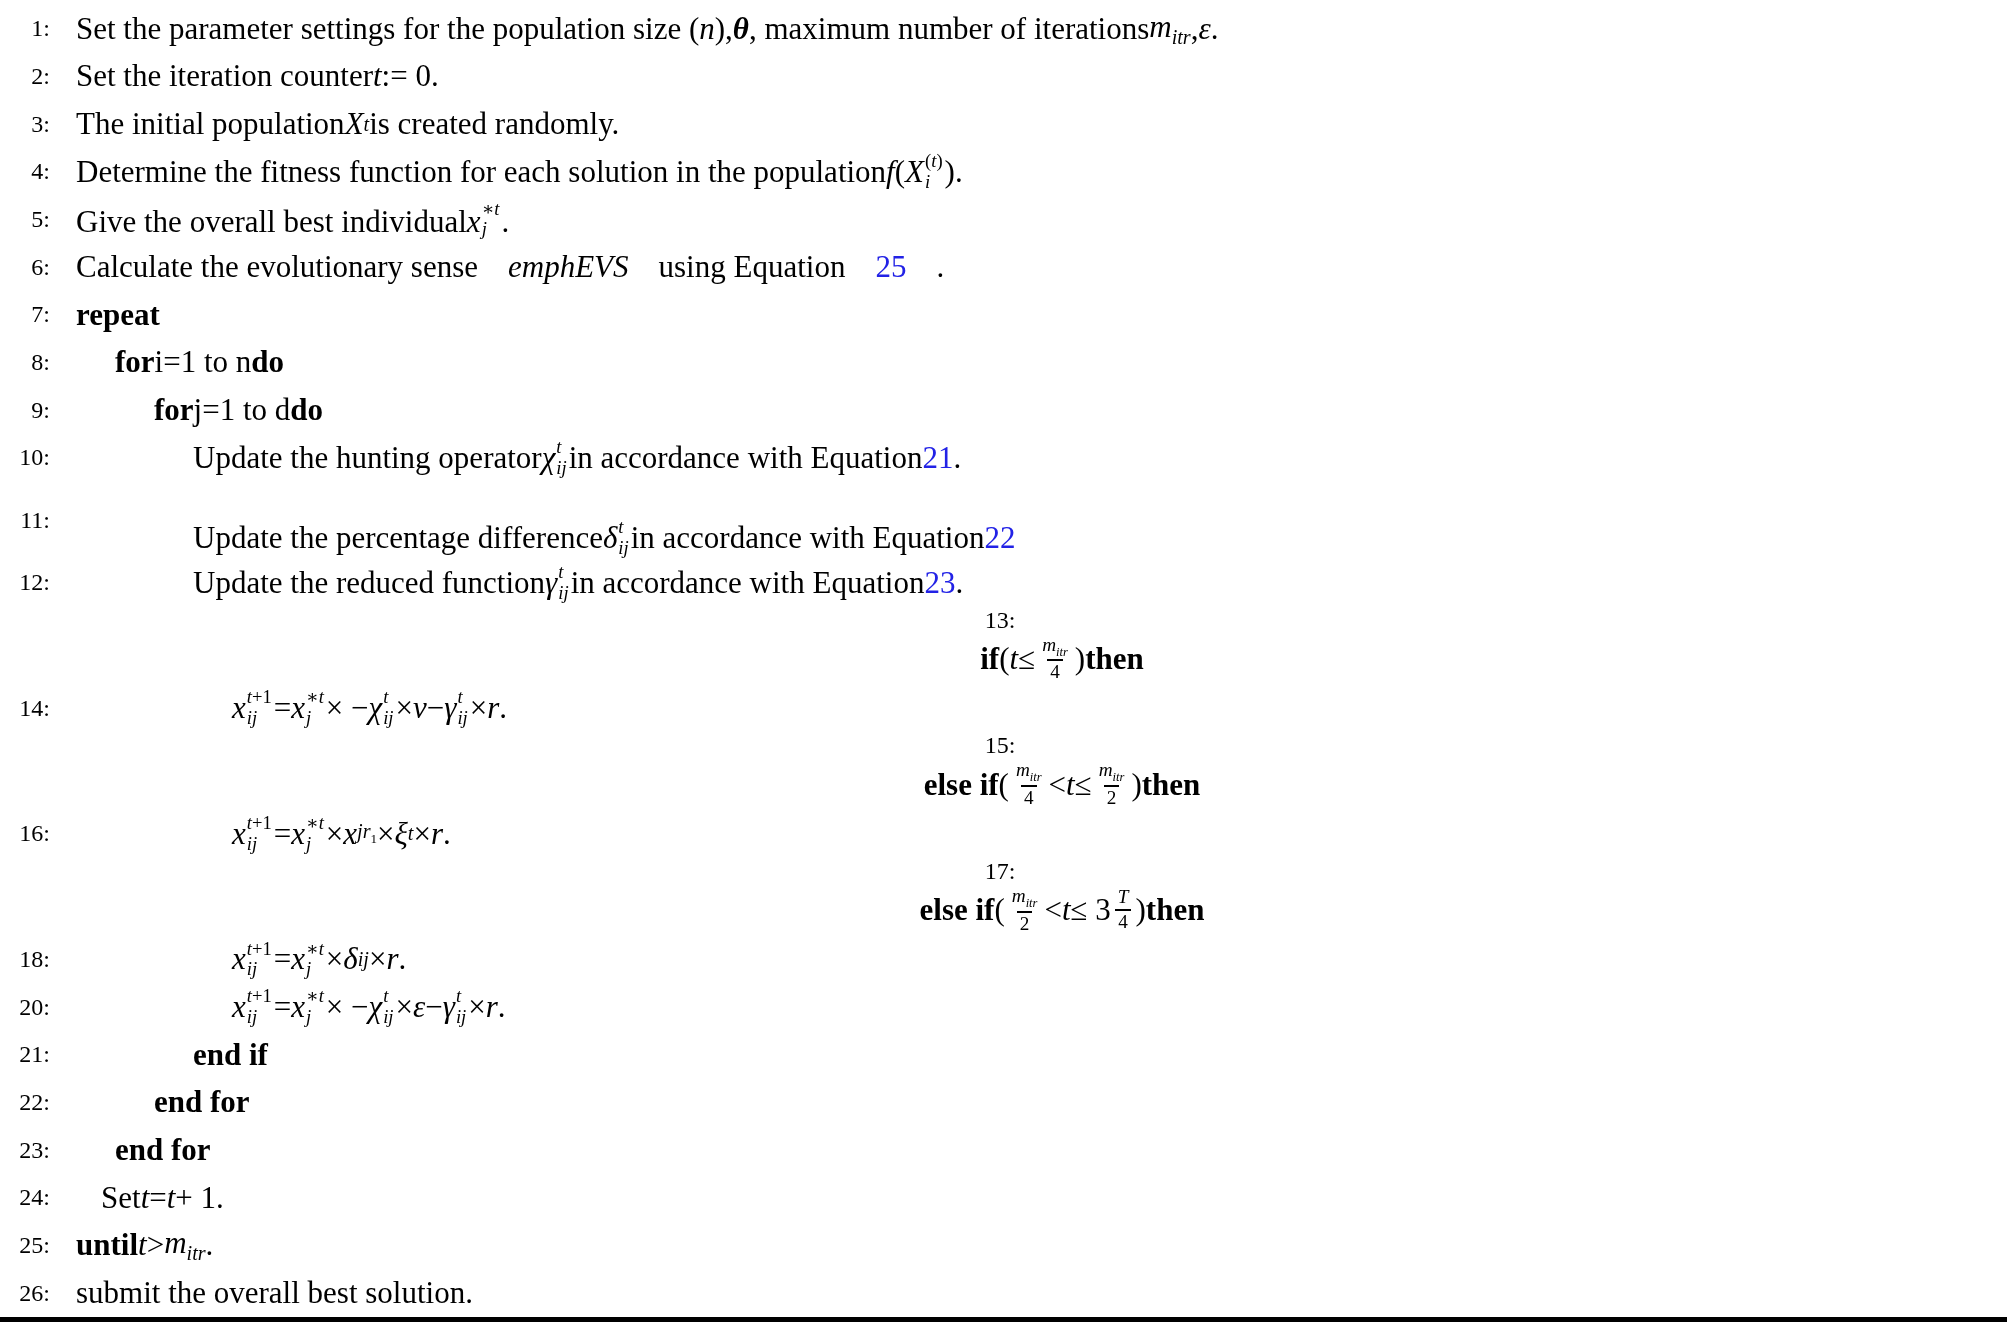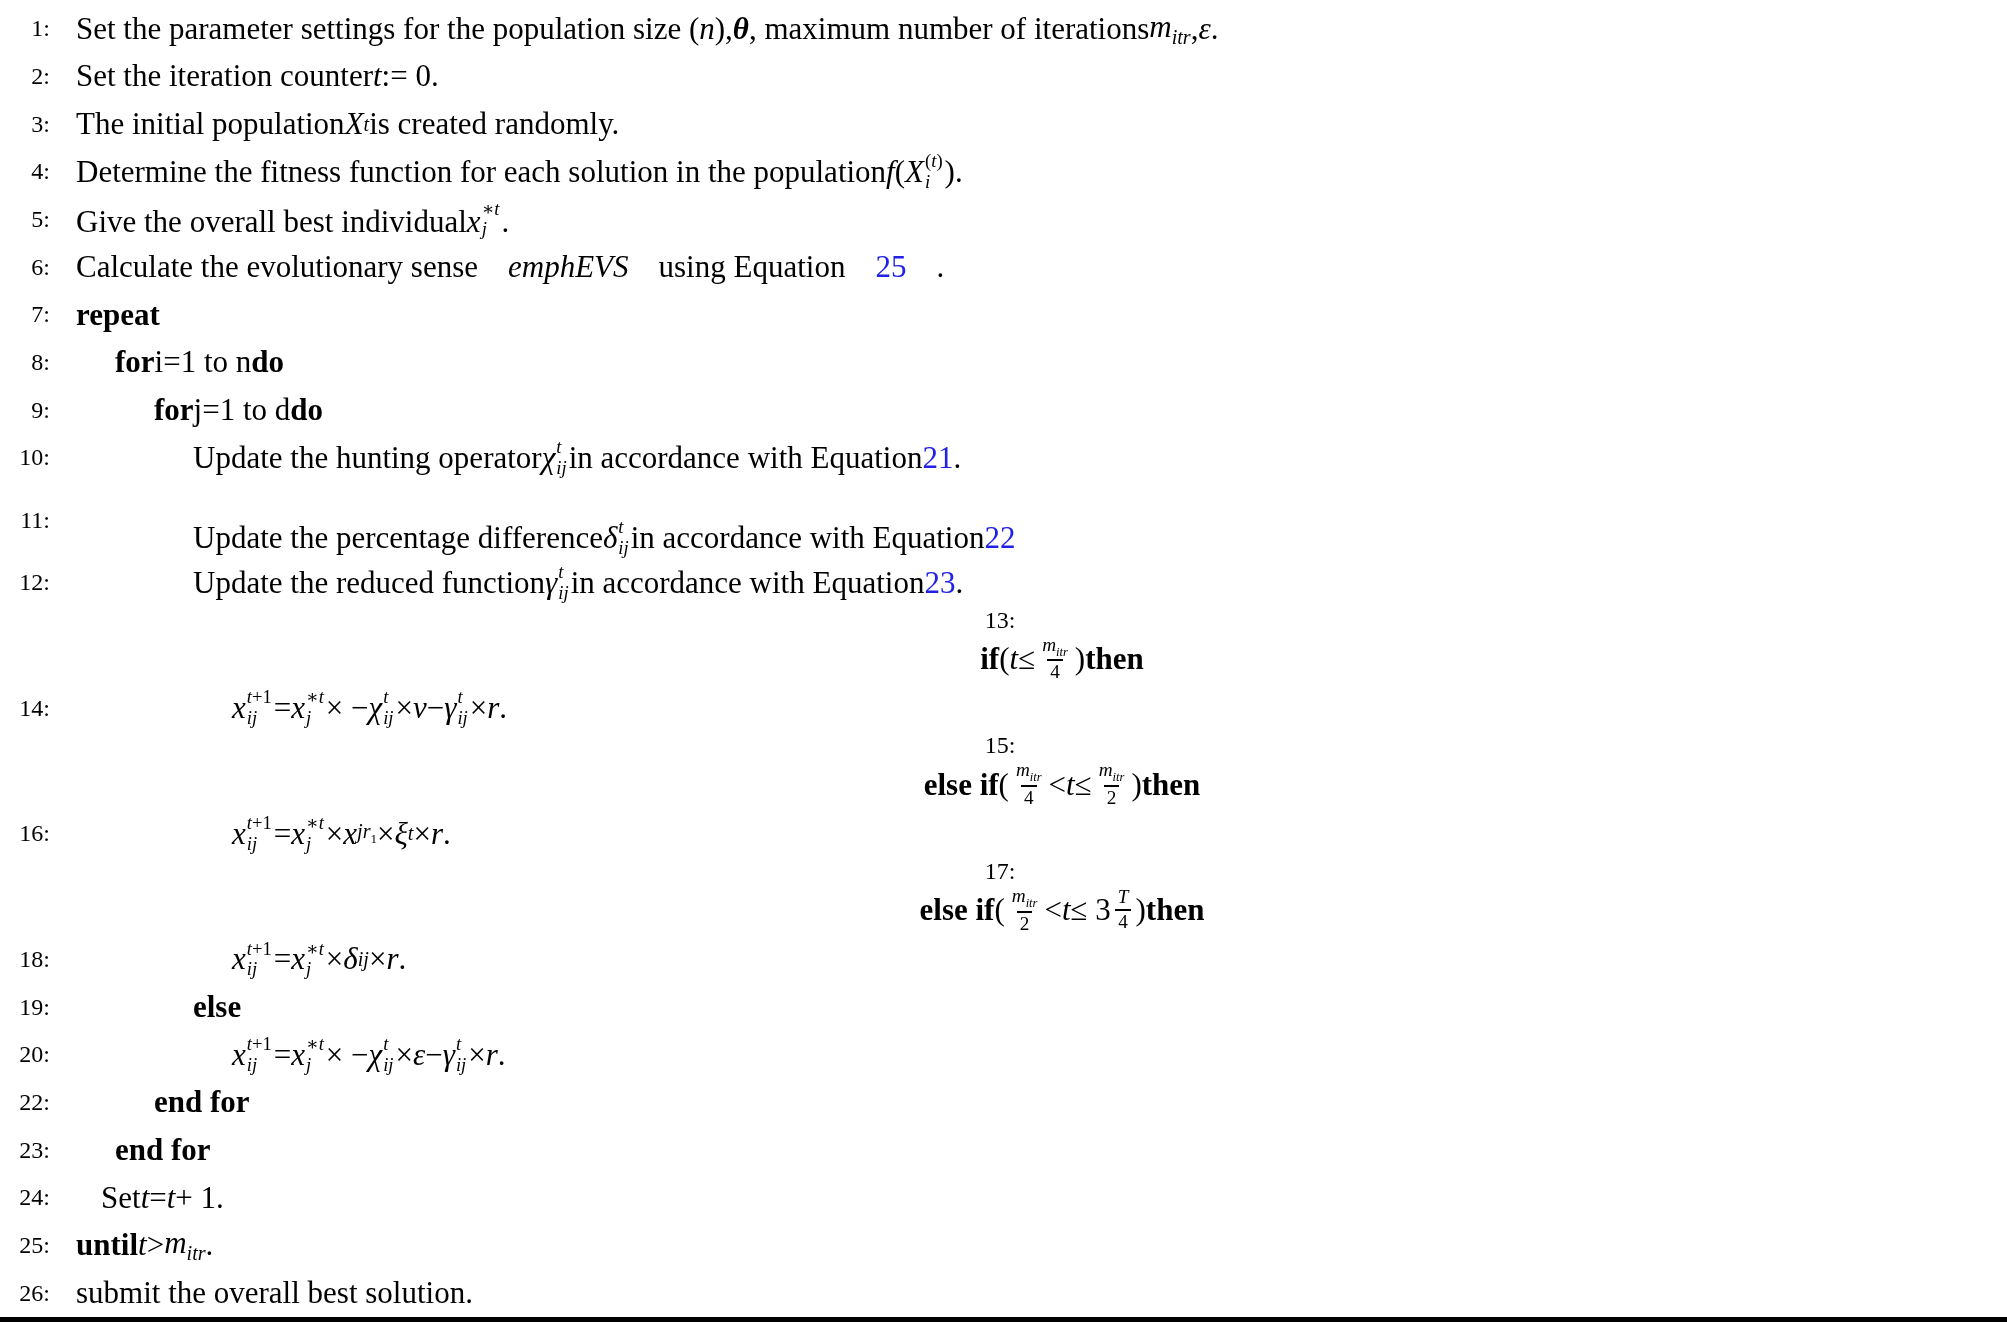--- a/index.html
+++ b/index.html
@@ -218,44 +218,44 @@
     <span class="line-num">18:</span>
     <span class="line-content" style="margin-left: 156px;"><i>x</i><span class="supsub">
             <span class="ss-t"><i>t</i>+1</span>
             <span class="ss-b"><i>ij</i></span>
           </span> = <i>x</i><span class="supsub">
             <span class="ss-t">∗<i>t</i></span>
             <span class="ss-b"><i>j</i></span>
           </span> × <i>δ</i><sub><i>ij</i></sub> × <i>r</i>.</span>
   </div>
 
-  <div class="algo-line">
-    <span class="line-num">19:</span>
+
+  <div class="algo-line">
+    <span class="line-num">20:</span>
+    <span class="line-content" style="margin-left: 156px;"><i>x</i><span class="supsub">
+            <span class="ss-t"><i>t</i>+1</span>
+            <span class="ss-b"><i>ij</i></span>
+          </span> = <i>x</i><span class="supsub">
+            <span class="ss-t">∗<i>t</i></span>
+            <span class="ss-b"><i>j</i></span>
+          </span> × −<i>χ</i><span class="supsub">
+            <span class="ss-t"><i>t</i></span>
+            <span class="ss-b"><i>ij</i></span>
+          </span> × <i>ε</i> − <i>γ</i><span class="supsub">
+            <span class="ss-t"><i>t</i></span>
+            <span class="ss-b"><i>ij</i></span>
+          </span> × <i>r</i>.</span>
+  </div>
+
+  <div class="algo-line">
+    <span class="line-num">21:</span>
     <span class="line-content" style="margin-left: 117px;">
-          <b>else</b>
-        </span>
-  </div>
-
-  <div class="algo-line">
-    <span class="line-num">20:</span>
-    <span class="line-content" style="margin-left: 156px;"><i>x</i><span class="supsub">
-            <span class="ss-t"><i>t</i>+1</span>
-            <span class="ss-b"><i>ij</i></span>
-          </span> = <i>x</i><span class="supsub">
-            <span class="ss-t">∗<i>t</i></span>
-            <span class="ss-b"><i>j</i></span>
-          </span> × −<i>χ</i><span class="supsub">
-            <span class="ss-t"><i>t</i></span>
-            <span class="ss-b"><i>ij</i></span>
-          </span> × <i>ε</i> − <i>γ</i><span class="supsub">
-            <span class="ss-t"><i>t</i></span>
-            <span class="ss-b"><i>ij</i></span>
-          </span> × <i>r</i>.</span>
-  </div>
-
+          <b>end if</b>
+        </span>
+  </div>
 
   <div class="algo-line">
     <span class="line-num">22:</span>
     <span class="line-content" style="margin-left: 78px;">
           <b>end for</b>
         </span>
   </div>
 
   <div class="algo-line">
     <span class="line-num">23:</span>

